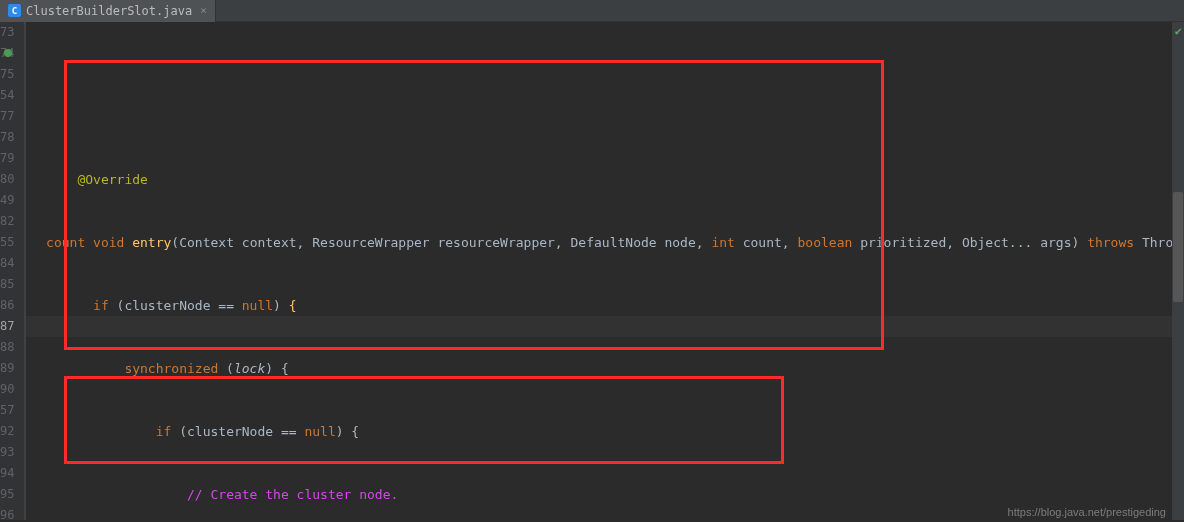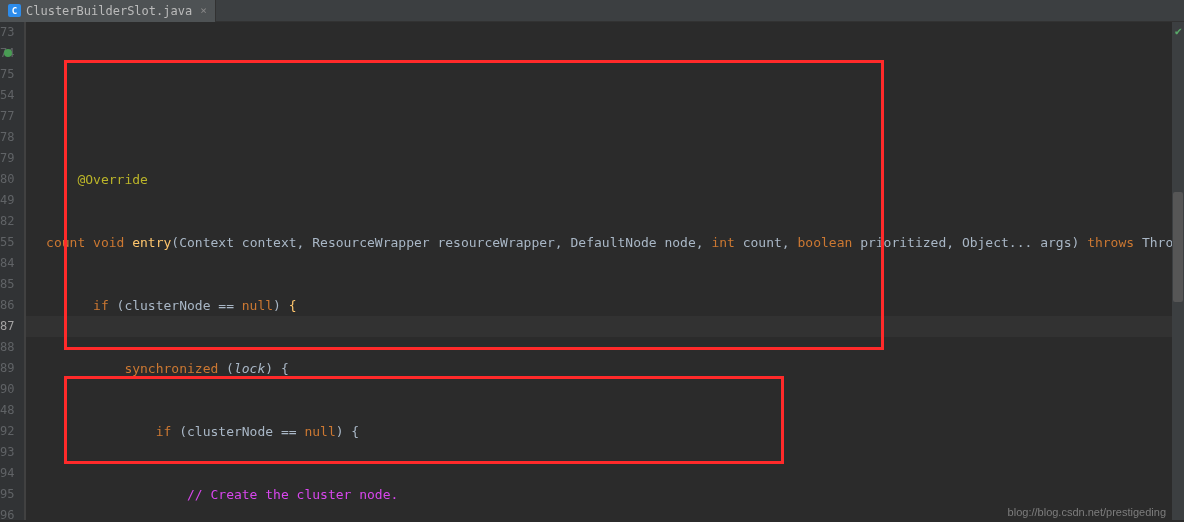--- a/index.html
+++ b/index.html
@@ -192,21 +192,21 @@
     <div class="gutter-line">49</div>
     <div class="gutter-line">82</div>
     <div class="gutter-line">55</div>
     <div class="gutter-line">84</div>
     <div class="gutter-line">85</div>
     <div class="gutter-line">86</div>
     <div class="gutter-line gutter-current">87</div>
     <div class="gutter-line">88</div>
     <div class="gutter-line">89</div>
     <div class="gutter-line">90</div>
-    <div class="gutter-line">48</div>
+    <div class="gutter-line">57</div>
     <div class="gutter-line">92</div>
     <div class="gutter-line">93</div>
     <div class="gutter-line">94</div>
     <div class="gutter-line">95</div>
     <div class="gutter-line">96</div>
     <div class="green-dot" style="top:27px;"></div>
   </div>
 
   <div class="icon-col">
     <span class="override-icon" style="top:23px;">o↑</span>
@@ -258,13 +258,13 @@
     
   </div>
 </div>
 
 <span class="checkmark">✔</span>
 
 <div class="scrollbar">
   <div class="scroll-thumb" style="top:170px;height:110px;"></div>
 </div>
 
-<div class="watermark">blog://blog.csdn.net/prestigeding</div>
+<div class="watermark">https://blog.java.net/prestigeding</div>
 
 </body></html>

